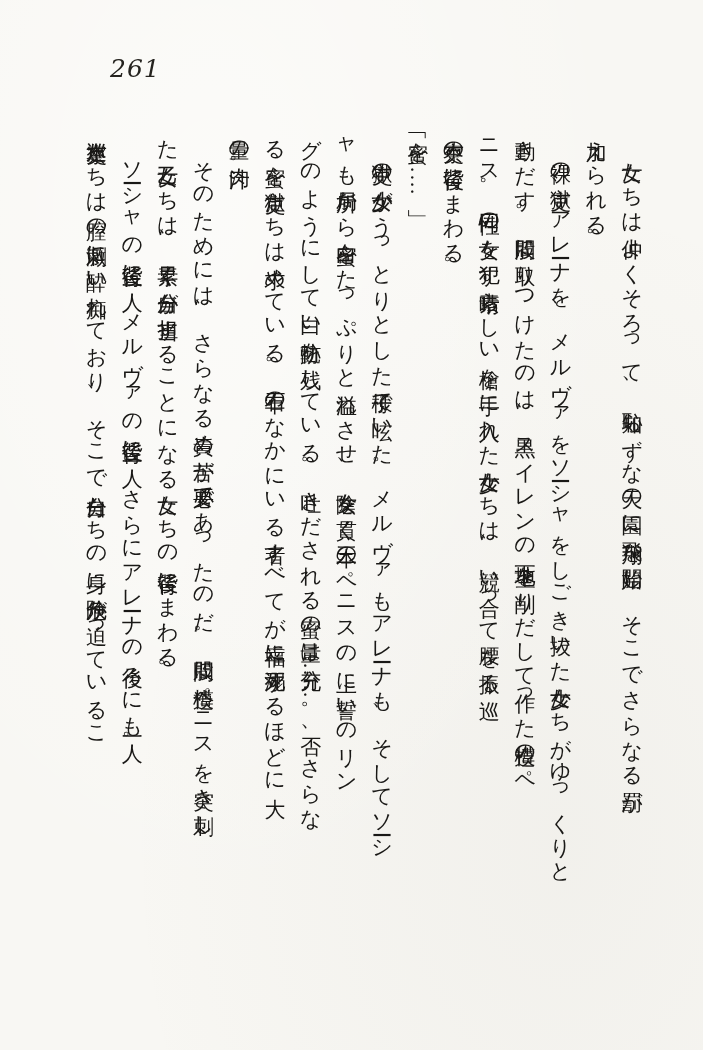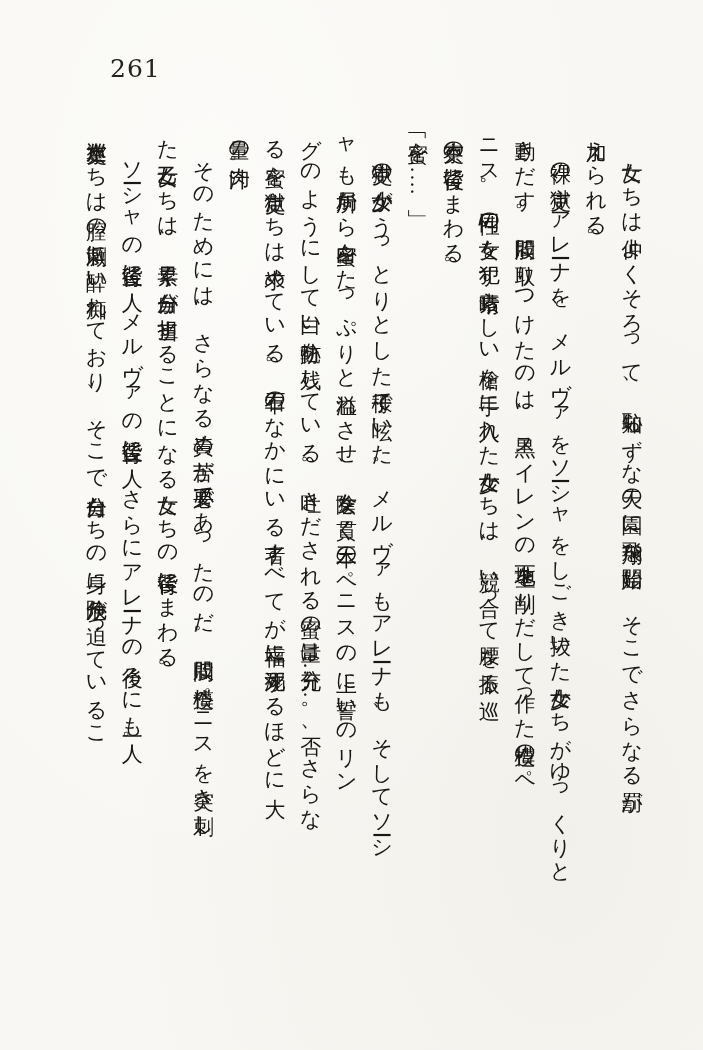--- a/index.html
+++ b/index.html
@@ -20,20 +20,21 @@
     inset: 0;
     background:
       radial-gradient(ellipse at 30% 20%, rgba(255,255,255,0.5), rgba(0,0,0,0) 60%),
       radial-gradient(ellipse at 80% 80%, rgba(120,115,100,0.05), rgba(0,0,0,0) 55%);
   }
   .page-number {
     position: absolute;
     left: 110px;
     top: 54px;
     font-family: "DejaVu Serif", "Liberation Serif", serif;
+    font-style: italic;
     font-size: 25px;
     letter-spacing: 1px;
     color: #25231f;
   }
   .text-block {
     position: absolute;
     top: 125px;
     right: 54px;
     width: 572px;
     height: 850px;

